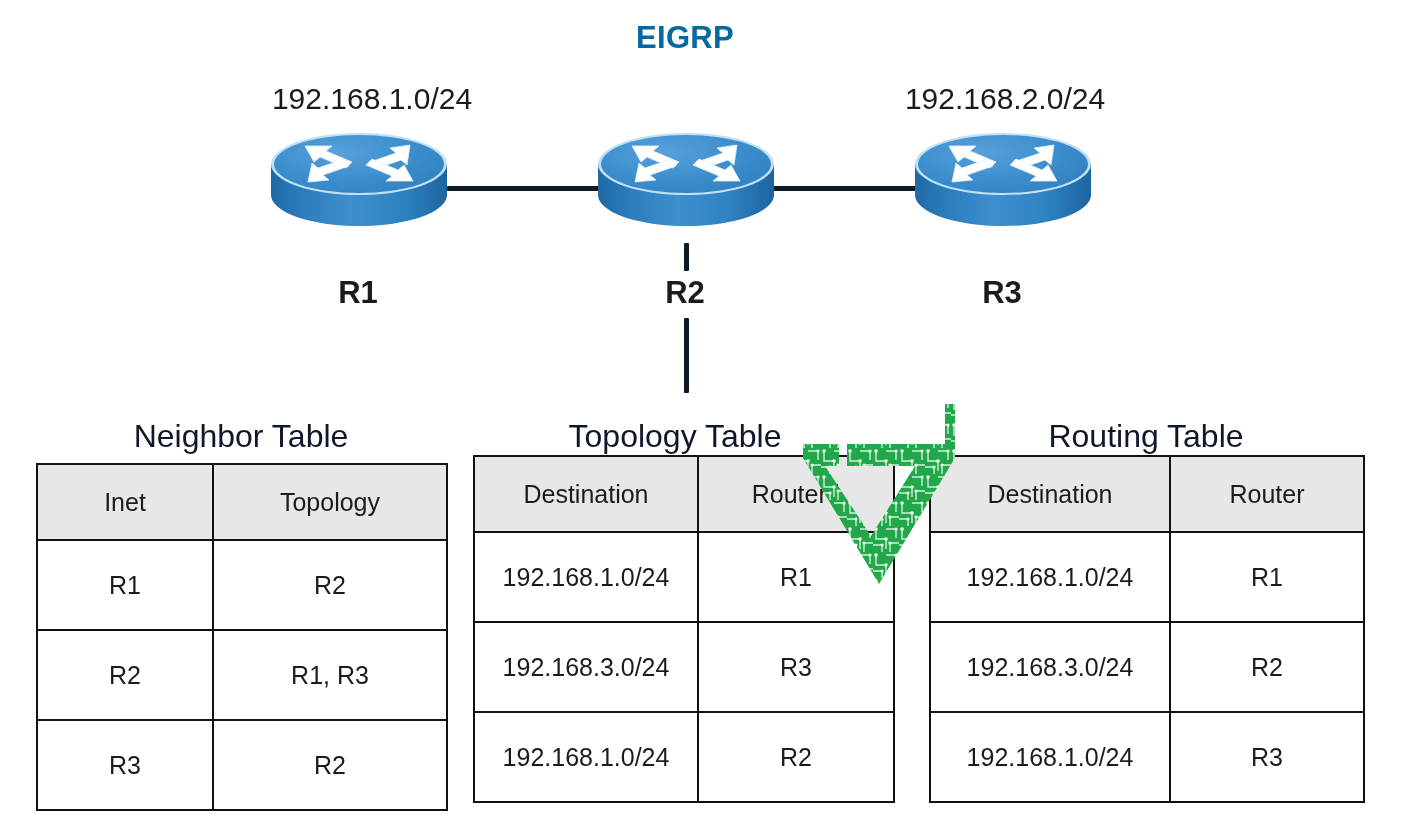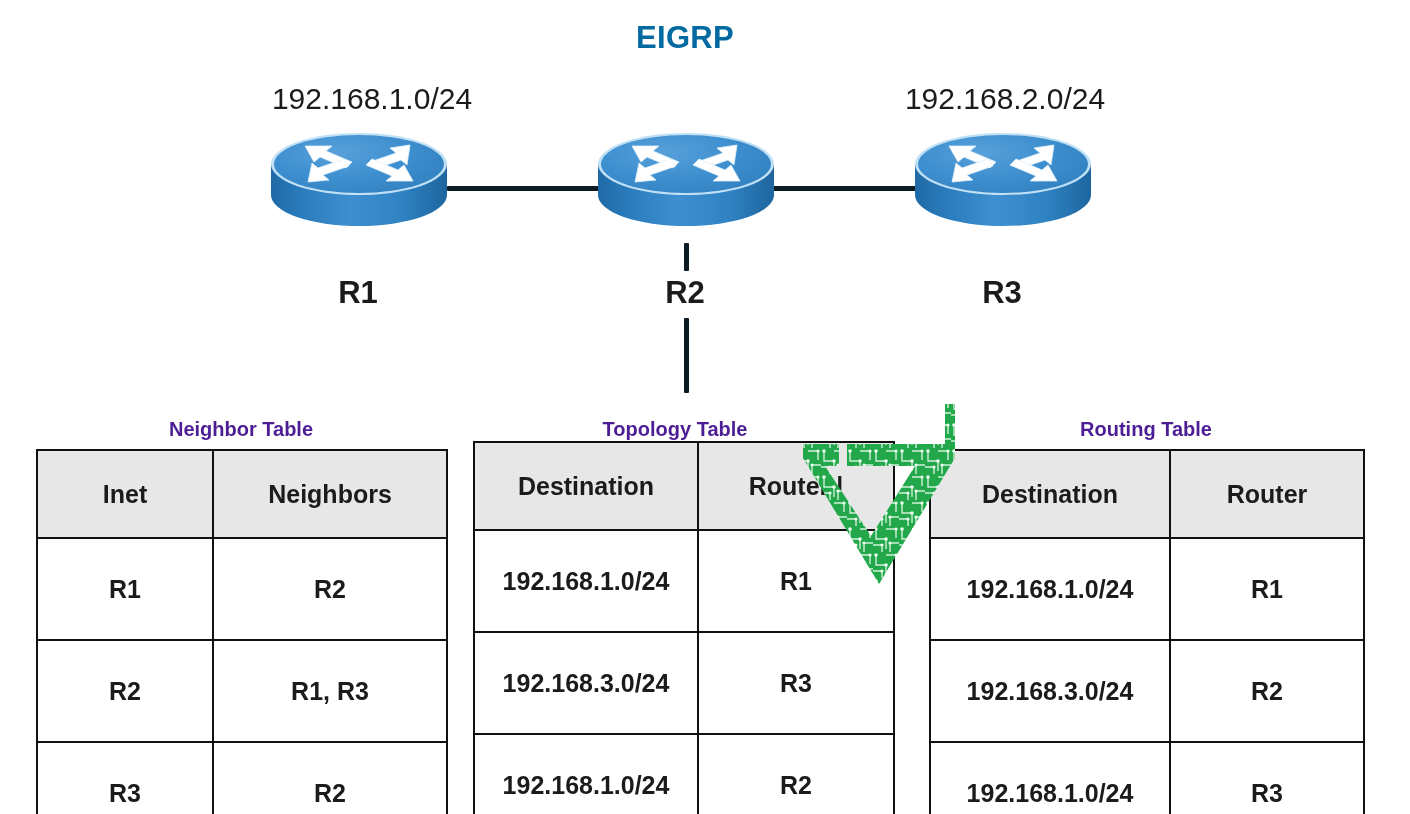--- a/index.html
+++ b/index.html
@@ -97,38 +97,38 @@
     color: #1b1b1b;
     text-align: center;
     width: 120px;
   }
   #router-label-r1 { left: 298px; top: 275px; }
   #router-label-r2 { left: 625px; top: 275px; background:#fff; }
   #router-label-r3 { left: 942px; top: 275px; }
 
   
   .table-title {
-    font-size: 20px;
-    font-weight: bold;
-    color: #4c1d95;
+    font-size: 32px;
+    font-weight: normal;
+    color: #0f172a;
     text-align: center;
     white-space: nowrap;
   }
   table.net-table {
     border-collapse: collapse;
     table-layout: fixed;
     background: #ffffff;
   }
   table.net-table th,
   table.net-table td {
     border: 2px solid #111111;
     text-align: center;
-    font-weight: 700;
+    font-weight: 400;
     color: #1b1b1b;
-    padding: 12px;
+    padding: 6px;
   }
   table.net-table th {
     background: #e7e7e7;
     font-size: 25px;
     height: 62px;
   }
   table.net-table td {
     background: #ffffff;
     font-size: 25px;
     height: 76px;
@@ -145,21 +145,21 @@
   
   #topology-table-block { left: 473px; top: 418px; }
   #topology-table-block .table-title { width: 420px; transform: translateX(-8px); }
   #topology-table { width: 420px; }
   #topology-table col.c1 { width: 224px; }
   #topology-table col.c2 { width: 196px; }
   #topology-table th.router-head { position: relative; }
 
   
   #routing-table-block { left: 929px; top: 418px; }
-  #routing-table-block .table-title { width: 434px; margin-bottom: 8px; }
+  #routing-table-block .table-title { width: 434px; margin-bottom: 0; }
   #routing-table { width: 434px; }
   #routing-table col.c1 { width: 240px; }
   #routing-table col.c2 { width: 194px; }
 
   
   #watermark {
     left: 795px; top: 396px;
     width: 168px; height: 196px;
     pointer-events: none;
   }
@@ -232,21 +232,21 @@
 <div class="abs" id="neighbor-table-block">
   <div class="table-title">Neighbor Table</div>
   <table class="net-table" id="neighbor-table">
     <colgroup>
         <col class="c1">
         <col class="c2">
       </colgroup>
     <thead>
       <tr>
         <th>Inet</th>
-        <th>Neighbors</th>
+        <th>Topology</th>
       </tr>
     </thead>
     <tbody>
       <tr>
         <td>R1</td>
         <td>R2</td>
       </tr>
       <tr>
         <td>R2</td>
         <td>R1, R3</td>

